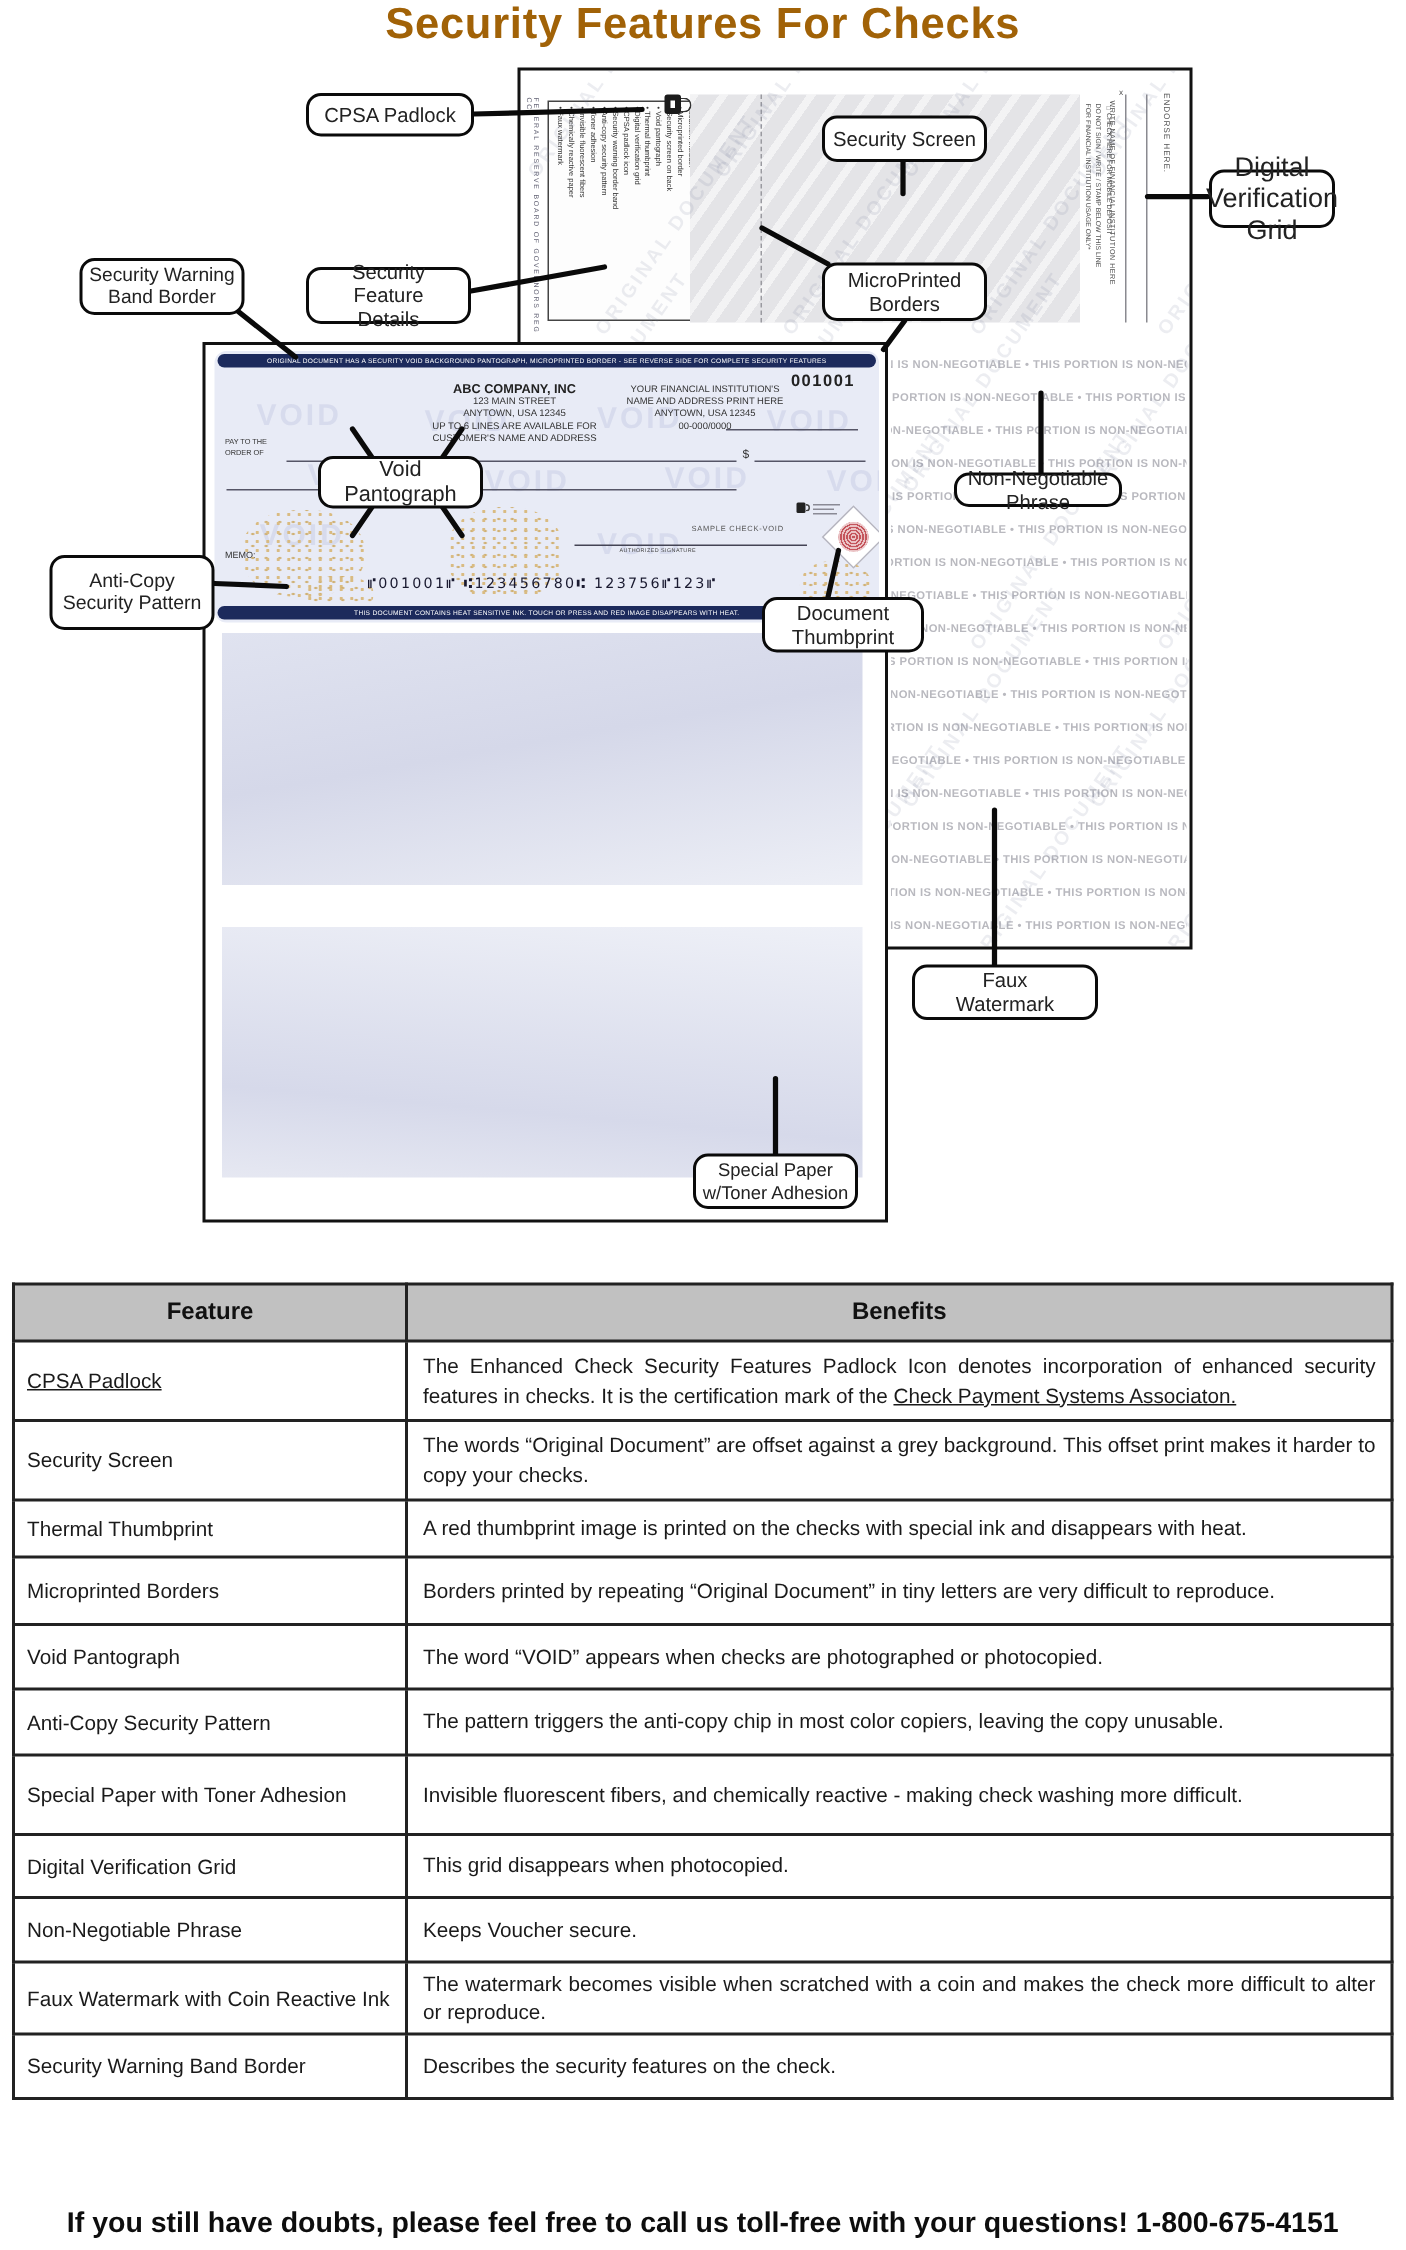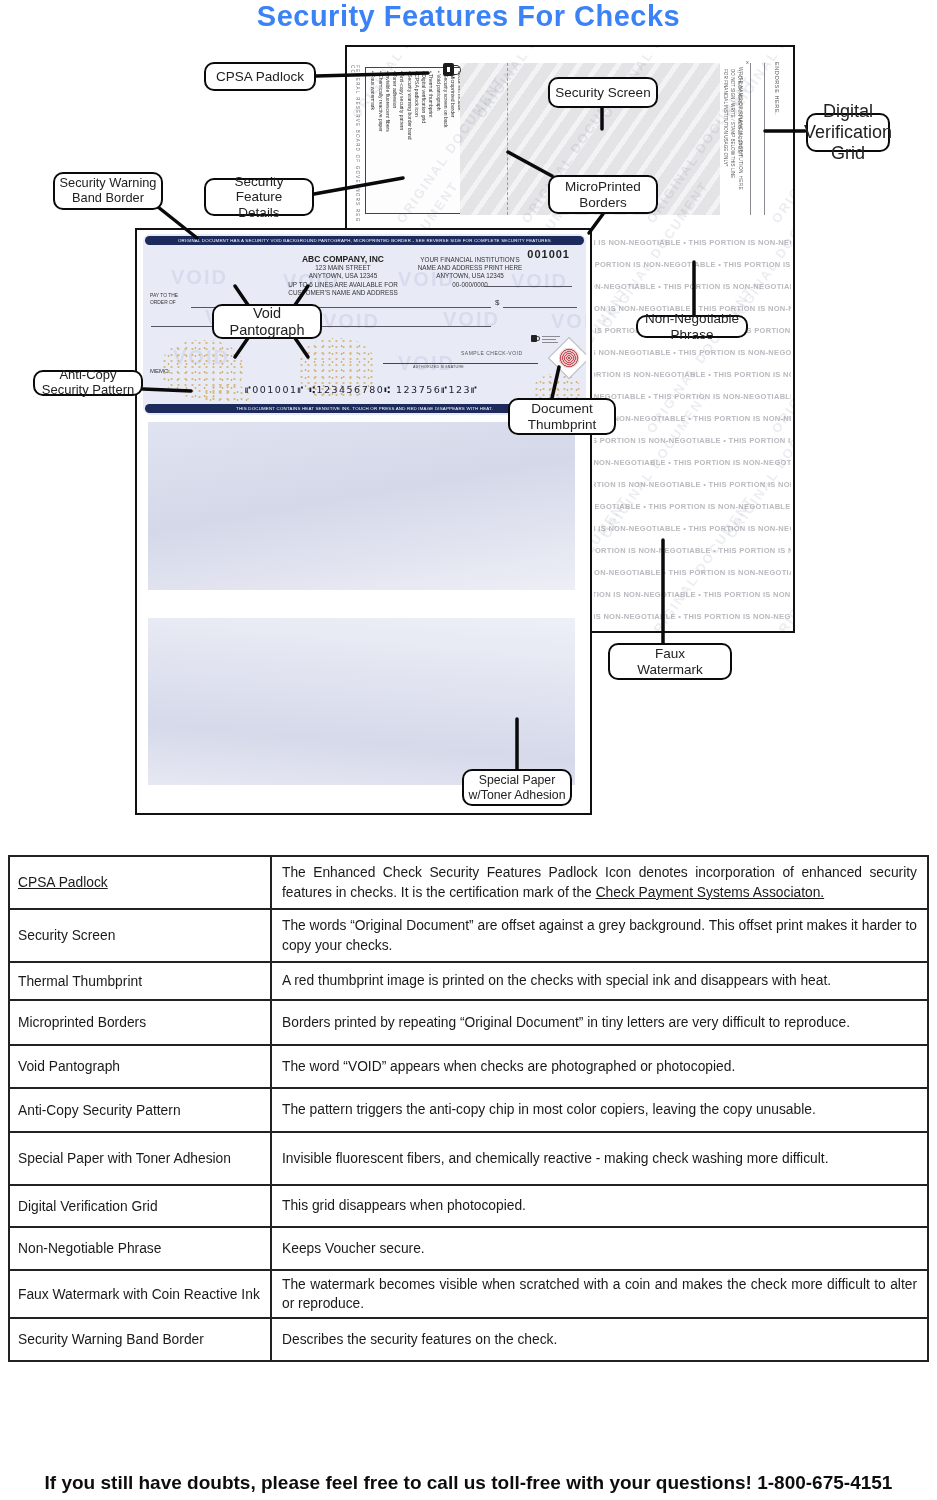--- a/index.html
+++ b/index.html
@@ -1,21 +1,21 @@
 <!DOCTYPE html>
 <html><head>
 <meta charset="utf-8">
 <style>
   * { margin:0; padding:0; box-sizing:border-box; }
   body { width:937px; height:1500px; background:#fff; font-family:"Liberation Sans", sans-serif; position:relative; }
   .canvas { position:relative; width:937px; height:1500px; background:#fff; overflow:hidden; }
 
   
   .page-title { position:absolute; top:0; left:0; width:100%; text-align:center;
-    font-size:29px; font-weight:bold; color:#3b82f6; letter-spacing:.5px; }
+    font-size:29px; font-weight:bold; color:#a16207; letter-spacing:.5px; }
 
   
   .diagram { position:absolute; left:0; top:0; width:937px; height:850px; }
 
   
   .back-box { position:absolute; left:345px; top:45px; width:450px; height:588px;
     background:#fff; border:2px solid #111; z-index:1; overflow:hidden; }
   .wm-layer { position:absolute; inset:0; overflow:hidden; pointer-events:none; z-index:3; }
   .wm-layer span { position:absolute; font-size:13px; letter-spacing:2px; color:rgba(120,130,155,.14);
     transform:rotate(-55deg); white-space:nowrap; font-weight:bold; }
@@ -99,21 +99,21 @@
     display:flex; align-items:center; justify-content:center; text-align:center;
     font-size:13.5px; line-height:1.15; color:#222; white-space:pre-line; padding:2px 4px; }
   #co-cpsa { left:204px; top:62px; width:112px; height:29px; }
   #co-screen { left:548px; top:77px; width:110px; height:31px; }
   #co-dvg { left:806px; top:113px; width:84px; height:39px; font-size:18px; }
   #co-swbb { left:53px; top:172px; width:110px; height:38px; font-size:12.8px; }
   #co-sfd { left:204px; top:178px; width:110px; height:38px; }
   #co-mpb { left:548px; top:175px; width:110px; height:39px; }
   #co-void { left:212px; top:304px; width:110px; height:35px; font-size:14.5px; }
   #co-nnp { left:636px; top:315px; width:112px; height:23px; }
-  #co-acsp { left:33px; top:370px; width:110px; height:26px; font-size:13px; }
+  #co-acsp { left:33px; top:370px; width:110px; height:50px; font-size:13px; }
   #co-tt { left:508px; top:398px; width:108px; height:37px; }
   #co-fw { left:608px; top:643px; width:124px; height:37px; }
   #co-sp { left:462px; top:769px; width:110px; height:37px; font-size:12.3px; }
 
   
   .features-table { position:absolute; left:8px; top:855px; width:921px; border-collapse:collapse;
     table-layout:fixed; z-index:2; }
   .features-table th, .features-table td { border:2px solid #222; vertical-align:middle; }
   .features-table th { background:#c1c1c1; font-size:16px; font-weight:bold; color:#111; height:38px; }
   .col-feature { width:262px; }
@@ -318,20 +318,24 @@
     <div class="callout" id="co-sp">Special Paper
 w/Toner Adhesion</div>
   </div>
 
   <table class="features-table">
     <colgroup>
         <col class="col-feature">
         <col>
       </colgroup>
     <tbody>
+        <tr>
+      <th>Feature</th>
+      <th>Benefits</th>
+    </tr>
     <tr style="height:53px;">
       <td class="feature-cell"><span class="tbl-link">CPSA Padlock</span></td>
       <td class="benefit-cell"><span>The Enhanced Check Security Features Padlock Icon denotes incorporation of enhanced security features in checks. It is the certification mark of the </span><span class="tbl-link">Check Payment Systems Associaton.</span></td>
     </tr>
     <tr style="height:53px;">
       <td class="feature-cell">Security Screen</td>
       <td class="benefit-cell">The words “Original Document” are offset against a grey background. This offset print makes it harder to copy your checks.</td>
     </tr>
     <tr style="height:38px;">
       <td class="feature-cell">Thermal Thumbprint</td>

